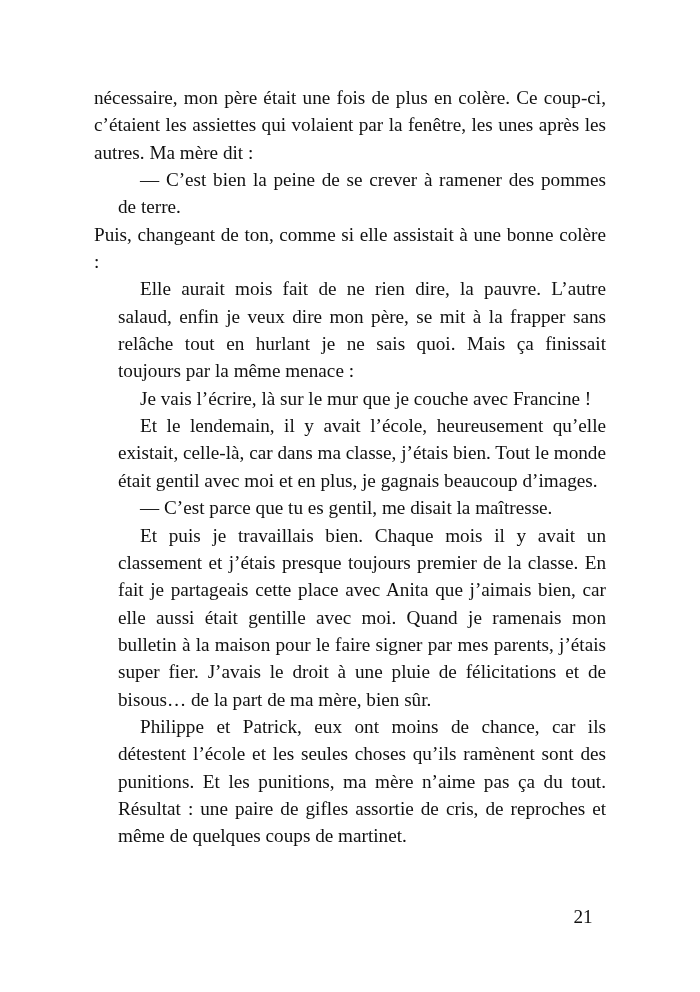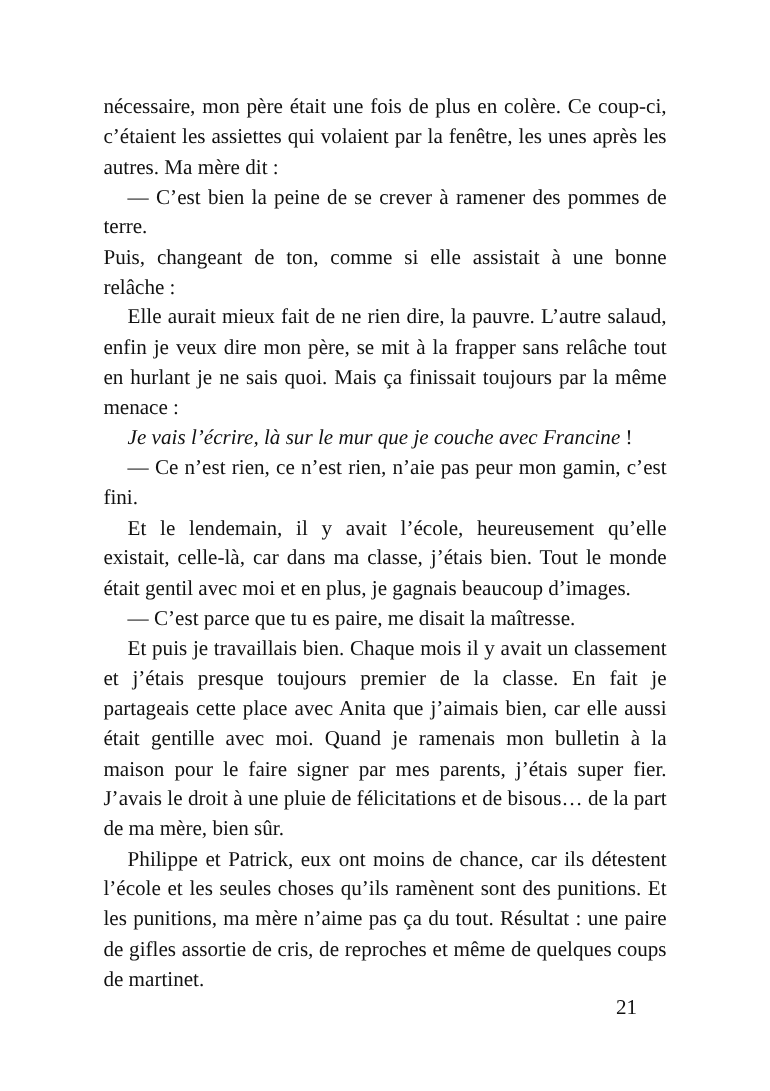--- a/index.html
+++ b/index.html
@@ -3,37 +3,36 @@
 <meta charset="utf-8">
 <style>
   html, body { margin: 0; padding: 0; background: #ffffff; }
   body { width: 700px; height: 992px; position: relative; overflow: hidden; }
   .page {
     position: absolute; left: 94px; top: 84px; width: 512px;
     font-family: "Liberation Serif", serif;
     font-size: 19.2px; line-height: 27.35px; color: #111111;
   }
   .p { margin: 0; text-align: justify; text-align-last: left; text-indent: 0; }
-  .p.ind { text-indent: 22px; }
-  .ital { font-style: italic; }
+  .p.ind { text-indent: 22px; margin-left: 24px; }
+  .ital { }
   .page-number {
-    position: absolute; left: 560px; top: 906px; width: 46px; text-align: left;
+    position: absolute; left: 560px; top: 906px; width: 46px; text-align: center;
     font-family: "Liberation Serif", serif; font-size: 19.2px; color: #111111;
   }
 </style>
 </head>
 <body>
 
 <div class="page">
   <p class="p">nécessaire, mon père était une fois de plus en colère. Ce coup-ci, c’étaient les assiettes qui volaient par la fenêtre, les unes après les autres. Ma mère dit :</p>
   <p class="p ind">— C’est bien la peine de se crever à ramener des pommes de terre.</p>
-  <p class="p">Puis, changeant de ton, comme si elle assistait à une bonne relâche :</p>
-  <p class="p ind">Elle aurait mieux fait de ne rien dire, la pauvre. L’autre salaud, enfin je veux dire mon père, se mit à la frapper sans relâche tout en hurlant je ne sais quoi. Mais ça finissait toujours par la même menace :</p>
+  <p class="p">Puis, changeant de ton, comme si elle assistait à une bonne colère :</p>
+  <p class="p ind">Elle aurait mois fait de ne rien dire, la pauvre. L’autre salaud, enfin je veux dire mon père, se mit à la frapper sans relâche tout en hurlant je ne sais quoi. Mais ça finissait toujours par la même menace :</p>
   <p class="p ind"><span class="ital">Je vais l’écrire, là sur le mur que je couche avec Francine</span><span> !</span></p>
-  <p class="p ind">— Ce n’est rien, ce n’est rien, n’aie pas peur mon gamin, c’est fini.</p>
   <p class="p ind">Et le lendemain, il y avait l’école, heureusement qu’elle existait, celle-là, car dans ma classe, j’étais bien. Tout le monde était gentil avec moi et en plus, je gagnais beaucoup d’images.</p>
-  <p class="p ind">— C’est parce que tu es paire, me disait la maîtresse.</p>
+  <p class="p ind">— C’est parce que tu es gentil, me disait la maîtresse.</p>
   <p class="p ind">Et puis je travaillais bien. Chaque mois il y avait un classement et j’étais presque toujours premier de la classe. En fait je partageais cette place avec Anita que j’aimais bien, car elle aussi était gentille avec moi. Quand je ramenais mon bulletin à la maison pour le faire signer par mes parents, j’étais super fier. J’avais le droit à une pluie de félicitations et de bisous… de la part de ma mère, bien sûr.</p>
   <p class="p ind">Philippe et Patrick, eux ont moins de chance, car ils détestent l’école et les seules choses qu’ils ramènent sont des punitions. Et les punitions, ma mère n’aime pas ça du tout. Résultat : une paire de gifles assortie de cris, de reproches et même de quelques coups de martinet.</p>
 
 </div>
 
 <div class="page-number">21</div>
 
 </body></html>

